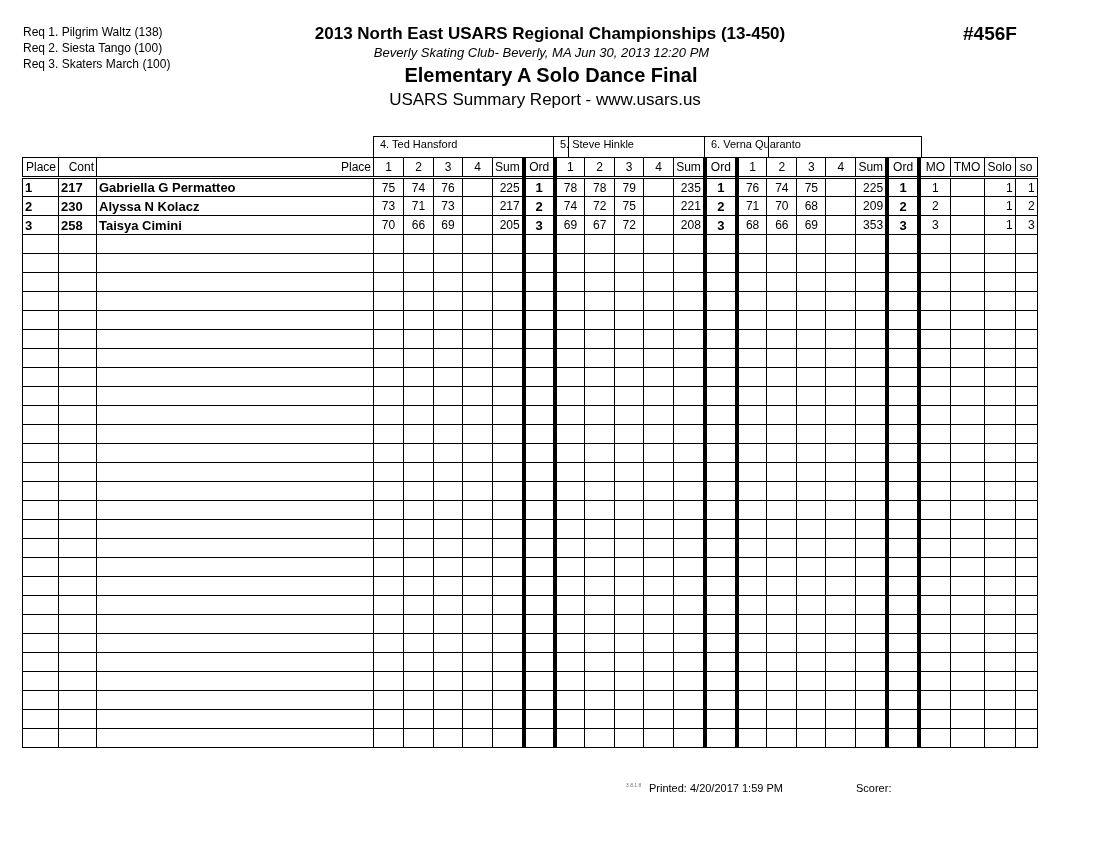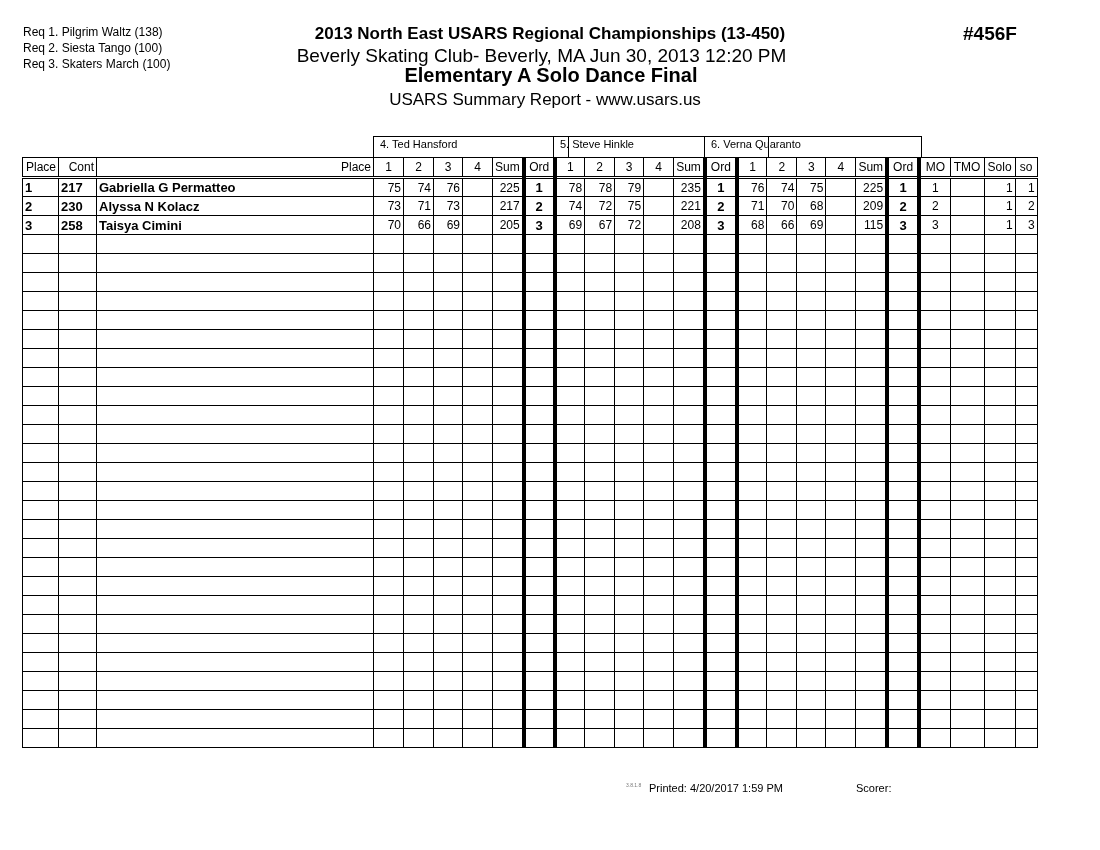--- a/index.html
+++ b/index.html
@@ -1,34 +1,34 @@
 <!DOCTYPE html>
 <html><head>
 <meta charset="utf-8">
 <style>
   html, body { margin:0; padding:0; background:#ffffff; }
   body { width:1100px; height:850px; position:relative; overflow:hidden;
          font-family:"Liberation Sans", sans-serif; color:#000; }
   .abs { position:absolute; white-space:nowrap; }
   .req { font-size:12px; left:23px; line-height:16px; }
   .title { font-weight:bold; font-size:17px; left:0; width:1100px; text-align:center; }
-  .sub { font-size:19px; left:0; width:1083px; text-align:center; }
+  .sub { font-size:13px; left:0; width:1083px; text-align:center;font-style:italic; }
   .event { font-weight:bold; font-size:20px; left:0; width:1102px; text-align:center; }
   .report { font-size:17px; left:0; width:1090px; text-align:center; }
   .evnum { font-weight:bold; font-size:19px; left:963px; top:23px; }
 
   .judge-box { position:absolute; top:136px; height:21px; border:1px solid #000; border-bottom:none;
                font-size:11px; line-height:15px; padding-left:6px; box-sizing:border-box; }
   table.grid { position:absolute; left:22px; top:157px; border-collapse:collapse; table-layout:fixed; }
   table.grid td, table.grid th { border:1px solid #000; height:19px; padding:0 2px; font-size:12px;
        font-weight:normal; overflow:hidden; white-space:nowrap; box-sizing:border-box; }
   table.grid thead th { text-align:right; border-bottom:3px double #000; height:20px; }
   table.grid th.c { text-align:center; }
   table.grid td.bold { font-weight:bold; font-size:13px; }
-  td.num { text-align:right; }
+  td.num { text-align:center; }
   td.r { text-align:right;margin-top:10px; }
   td.c { text-align:center; }
   .thickR { border-right:4px solid #000 !important; }
 
   .footer { font-size:11px; top:782px; }
   .tiny { font-size:5px; color:#777; left:626px; top:782px; }
 </style>
 </head>
 <body>
 
@@ -171,21 +171,21 @@
         <td class="num">69</td>
         <td class="num">67</td>
         <td class="num">72</td>
         <td class="num"></td>
         <td class="r thickR">208</td>
         <td class="c bold thickR">3</td>
         <td class="num">68</td>
         <td class="num">66</td>
         <td class="num">69</td>
         <td class="num"></td>
-        <td class="r thickR">115</td>
+        <td class="r thickR">353</td>
         <td class="c bold thickR">3</td>
         <td class="c">3</td>
         <td class="c"></td>
         <td class="r">1</td>
         <td class="r">3</td>
       </tr>
       <tr>
         <td></td>
         <td></td>
         <td></td>

